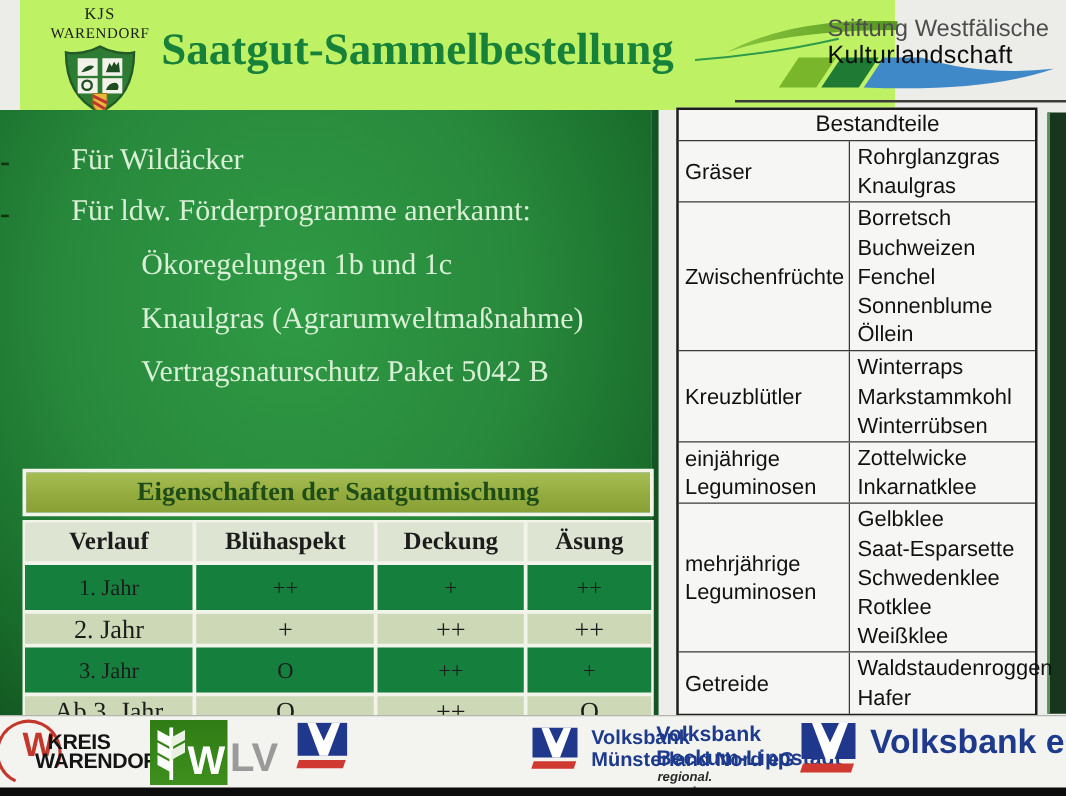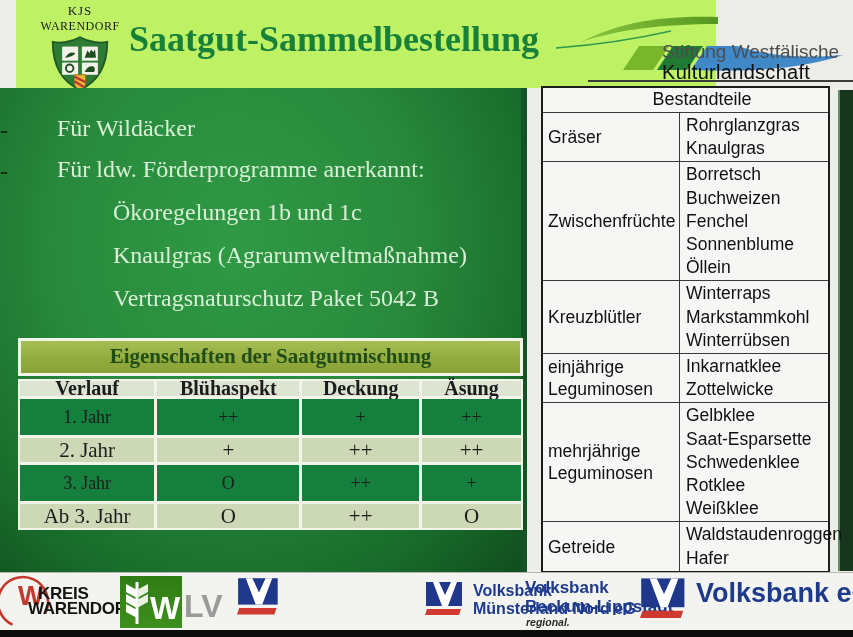--- a/index.html
+++ b/index.html
@@ -6,41 +6,41 @@
   #slide{position:relative;width:853px;height:637px;overflow:hidden;background:#ececE9;font-family:"Liberation Sans",sans-serif;}
 
   
   #header{position:absolute;left:16px;top:0;width:700px;height:88px;background:#bef264;}
   #kjs{position:absolute;left:18px;top:3px;width:92px;text-align:center;color:#1a1a1a;font-family:"Liberation Serif",serif;}
   #kjs .l1{font-size:13px;letter-spacing:1px;}
   #kjs .l2{font-size:12px;letter-spacing:.5px;}
   #kjs svg{display:block;margin:1px auto 0;}
   #main-title{position:absolute;left:113px;top:18px;font-family:"Liberation Serif",serif;font-weight:700;font-size:36px;color:#17813a;white-space:nowrap;}
   #stiftung-art{position:absolute;left:540px;top:0;}
-  #stiftung-text{position:absolute;left:646px;top:13px;line-height:21px;white-space:nowrap;margin-top:28px;}
+  #stiftung-text{position:absolute;left:646px;top:13px;line-height:21px;white-space:nowrap;}
   #stiftung-text .s1{font-size:19px;color:#4d4d4d;}
   #stiftung-text .s2{font-size:20px;font-weight:400;color:#0d0d0d;letter-spacing:.3px;}
 
   
   #panel{position:absolute;left:0;top:88px;width:527px;height:484px;
     background:radial-gradient(ellipse at 45% 32%, #2f9a45 0%, #28893c 45%, #186B2a 78%, #114d1e 100%);
     border-right:6px solid #145323;box-sizing:border-box;}
   .bullet{position:absolute;color:#d9efd6;font-family:"Liberation Serif",serif;font-size:24px;white-space:nowrap;}
   .bullet .mark{position:absolute;left:-57px;top:2px;color:#12330f;font-weight:700;}
   .b0{left:57px;}
   .b1{left:113px;}
 
   
   #ptable{position:absolute;left:18px;top:338px;width:505px;}
   #ptitle{border:3px solid #f2f4ea;background:linear-gradient(180deg,#a6bd55 0%,#94ac3e 55%,#88a036 100%);
     text-align:center;font-family:"Liberation Serif",serif;font-weight:700;font-size:21px;color:#1f4d18;
-    padding:3px 0 4px;}
+    padding:3px 0 4px;margin-top:37px;}
   #pgrid{margin-top:3px;background:#f2f4ea;padding:2px;display:grid;grid-template-columns:137fr 145fr 119fr 101fr;gap:3px;}
   .pcell{display:flex;align-items:center;justify-content:center;font-family:"Liberation Serif",serif;color:#1c1c1c;}
-  .phead{background:#dde4d2;font-weight:700;font-size:20px;height:15px;}
+  .phead{background:#dde4d2;font-weight:700;font-size:20px;height:31px;}
   .prow-light{background:#15803d;font-size:18px;height:36px;}
   .prow-dark{background:#ccd8b6;font-size:21px;height:24px;}
 
   
   #right-bg{position:absolute;left:527px;top:88px;width:326px;height:484px;background:#ededea;}
   #divider-line{position:absolute;left:588px;top:80px;width:265px;height:2px;background:#3c3c3c;}
   #green-strip{position:absolute;left:838px;top:90px;width:15px;height:481px;background:#17361d;border-left:2px solid #5d8f63;}
   #ctable{position:absolute;left:541px;top:86px;width:289px;background:#f6f6f4;border:2px solid #1c1c1c;box-sizing:border-box;font-size:17.5px;color:#111;}
   #chead{text-align:center;padding:1px 0 2px;font-size:18px;margin-left:33px;}
   .crow{display:grid;grid-template-columns:137px 1fr;border-top:1px solid #3a3a3a;}
@@ -186,22 +186,22 @@
       <div class="citems">
         <div class="citem">Winterraps</div>
         <div class="citem">Markstammkohl</div>
         <div class="citem">Winterrübsen</div>
       </div>
     </div>
 
     <div class="crow">
       <div class="ccat">einjährige Leguminosen</div>
       <div class="citems">
+        <div class="citem">Zottelwicke</div>
         <div class="citem">Inkarnatklee</div>
-        <div class="citem">Zottelwicke</div>
       </div>
     </div>
 
     <div class="crow">
       <div class="ccat">mehrjährige Leguminosen</div>
       <div class="citems">
         <div class="citem">Gelbklee</div>
         <div class="citem">Saat-Esparsette</div>
         <div class="citem">Schwedenklee</div>
         <div class="citem">Rotklee</div>

